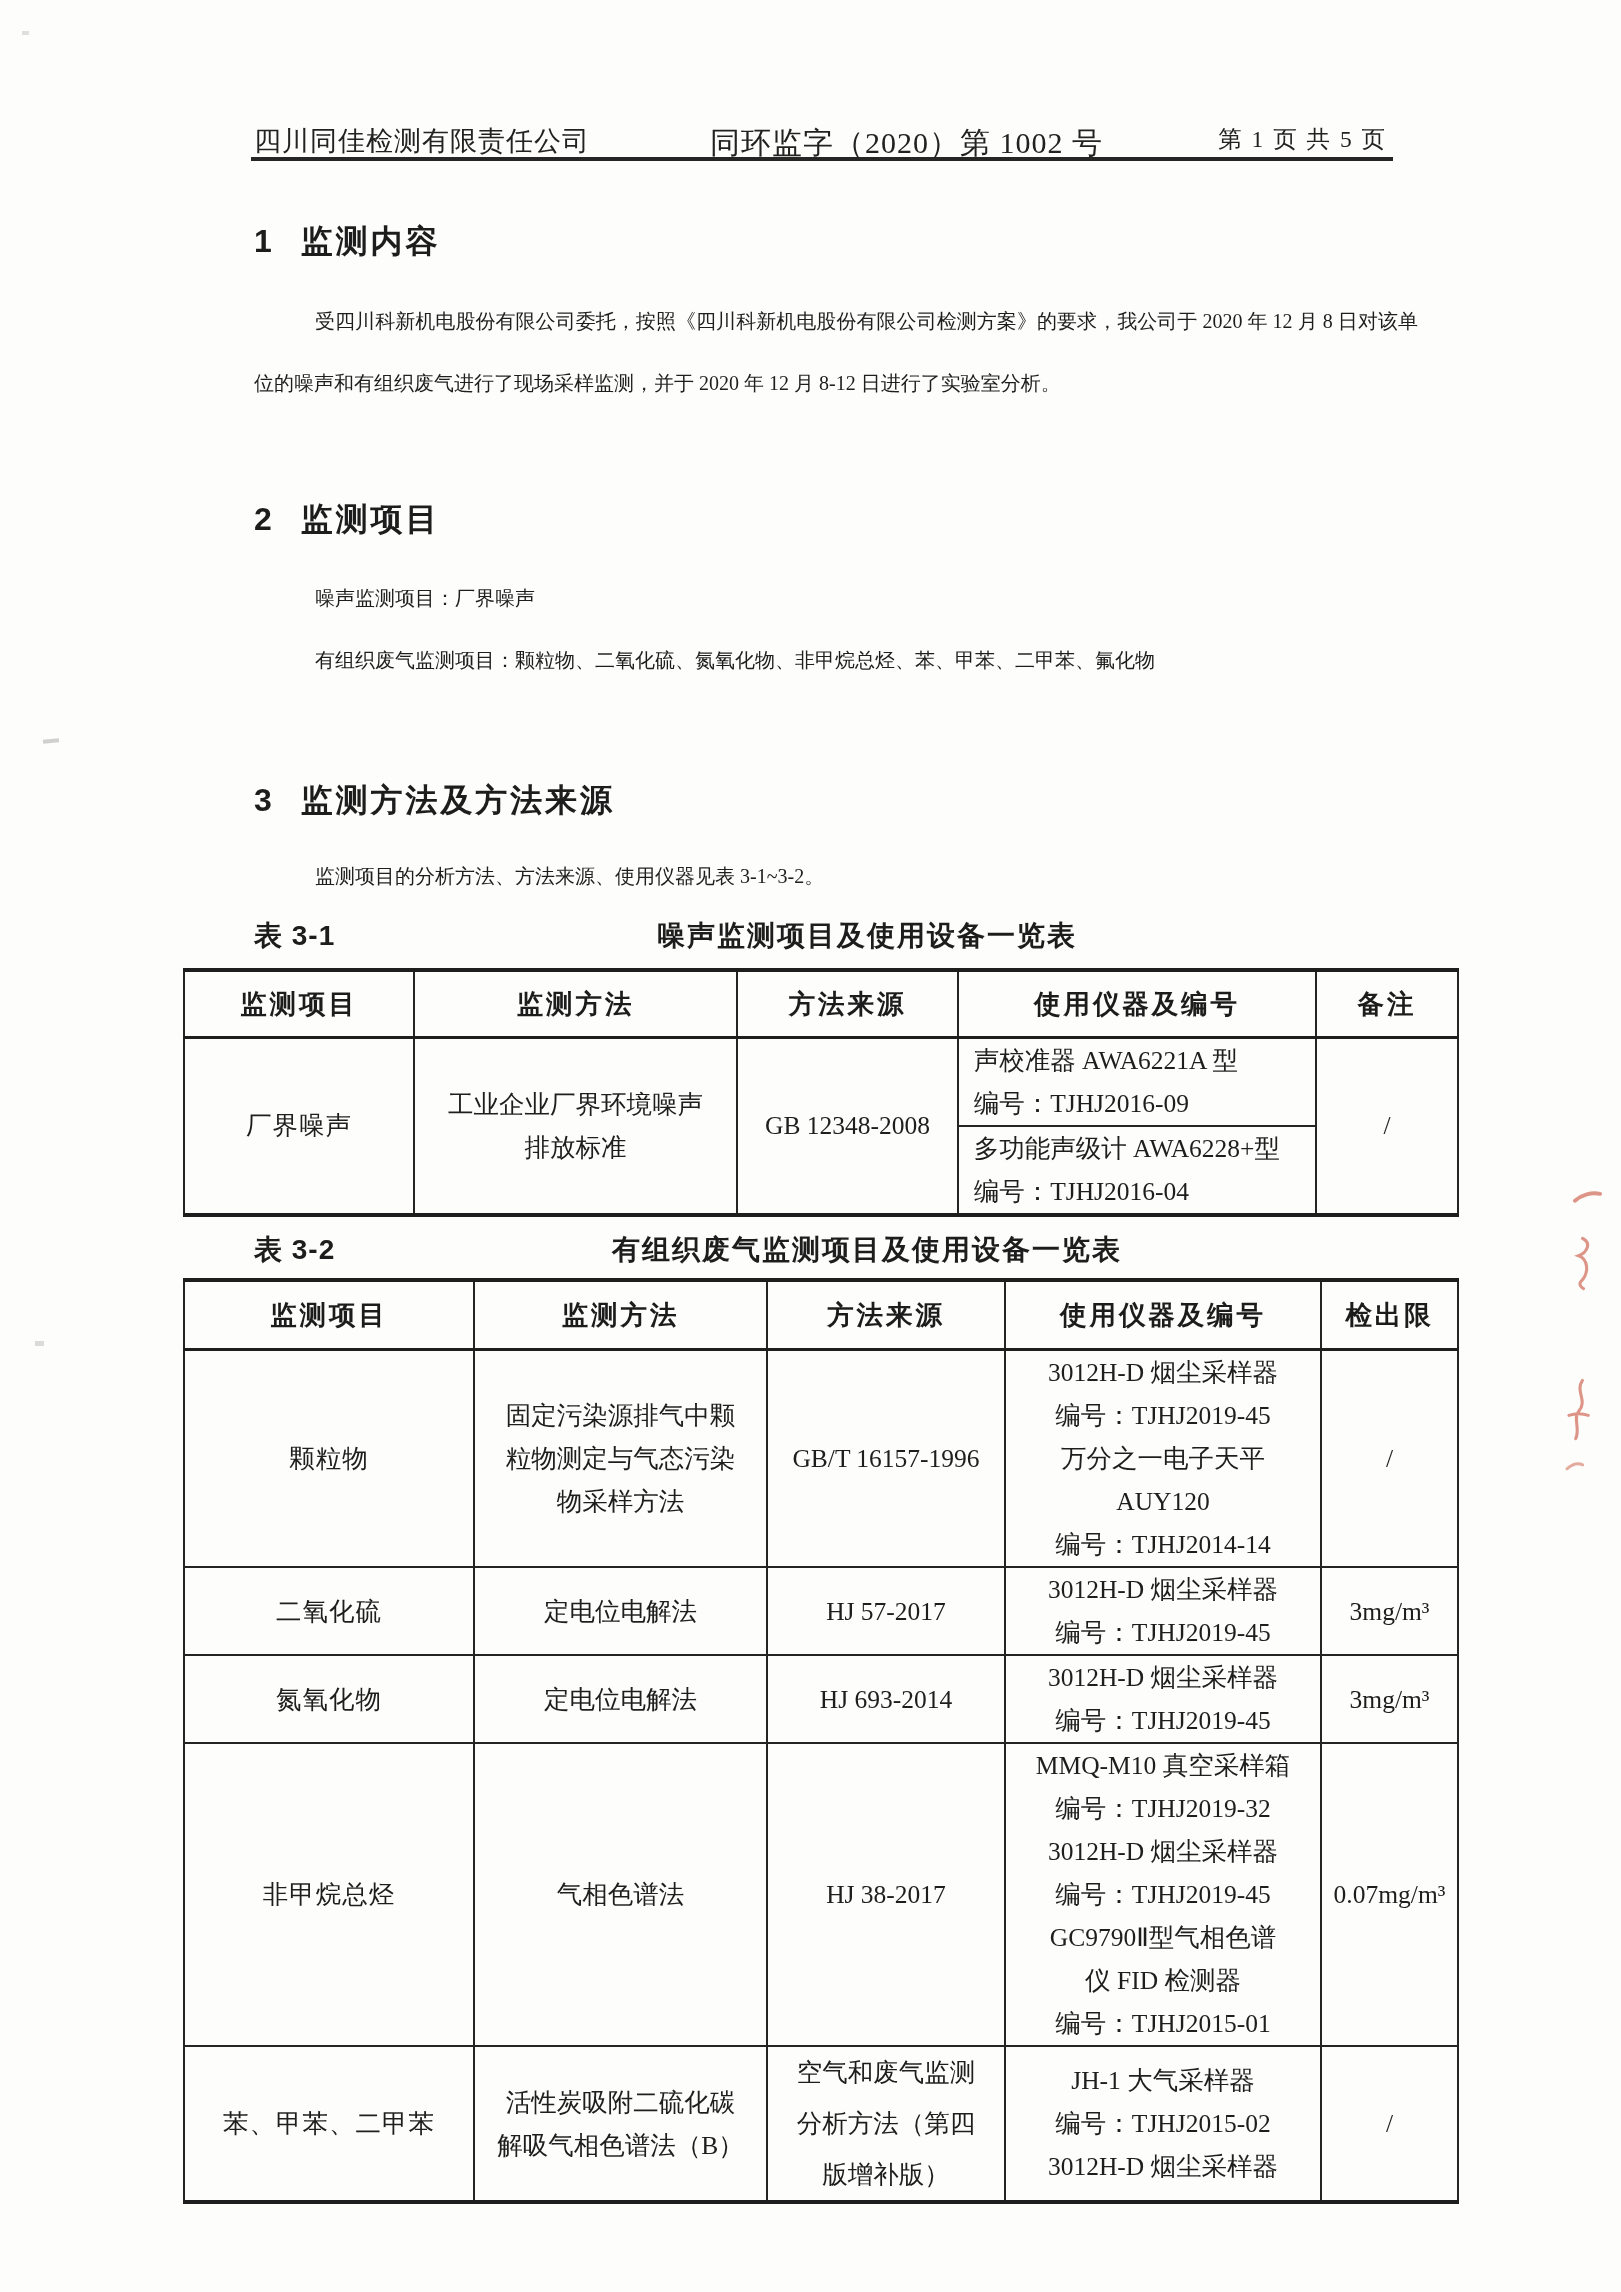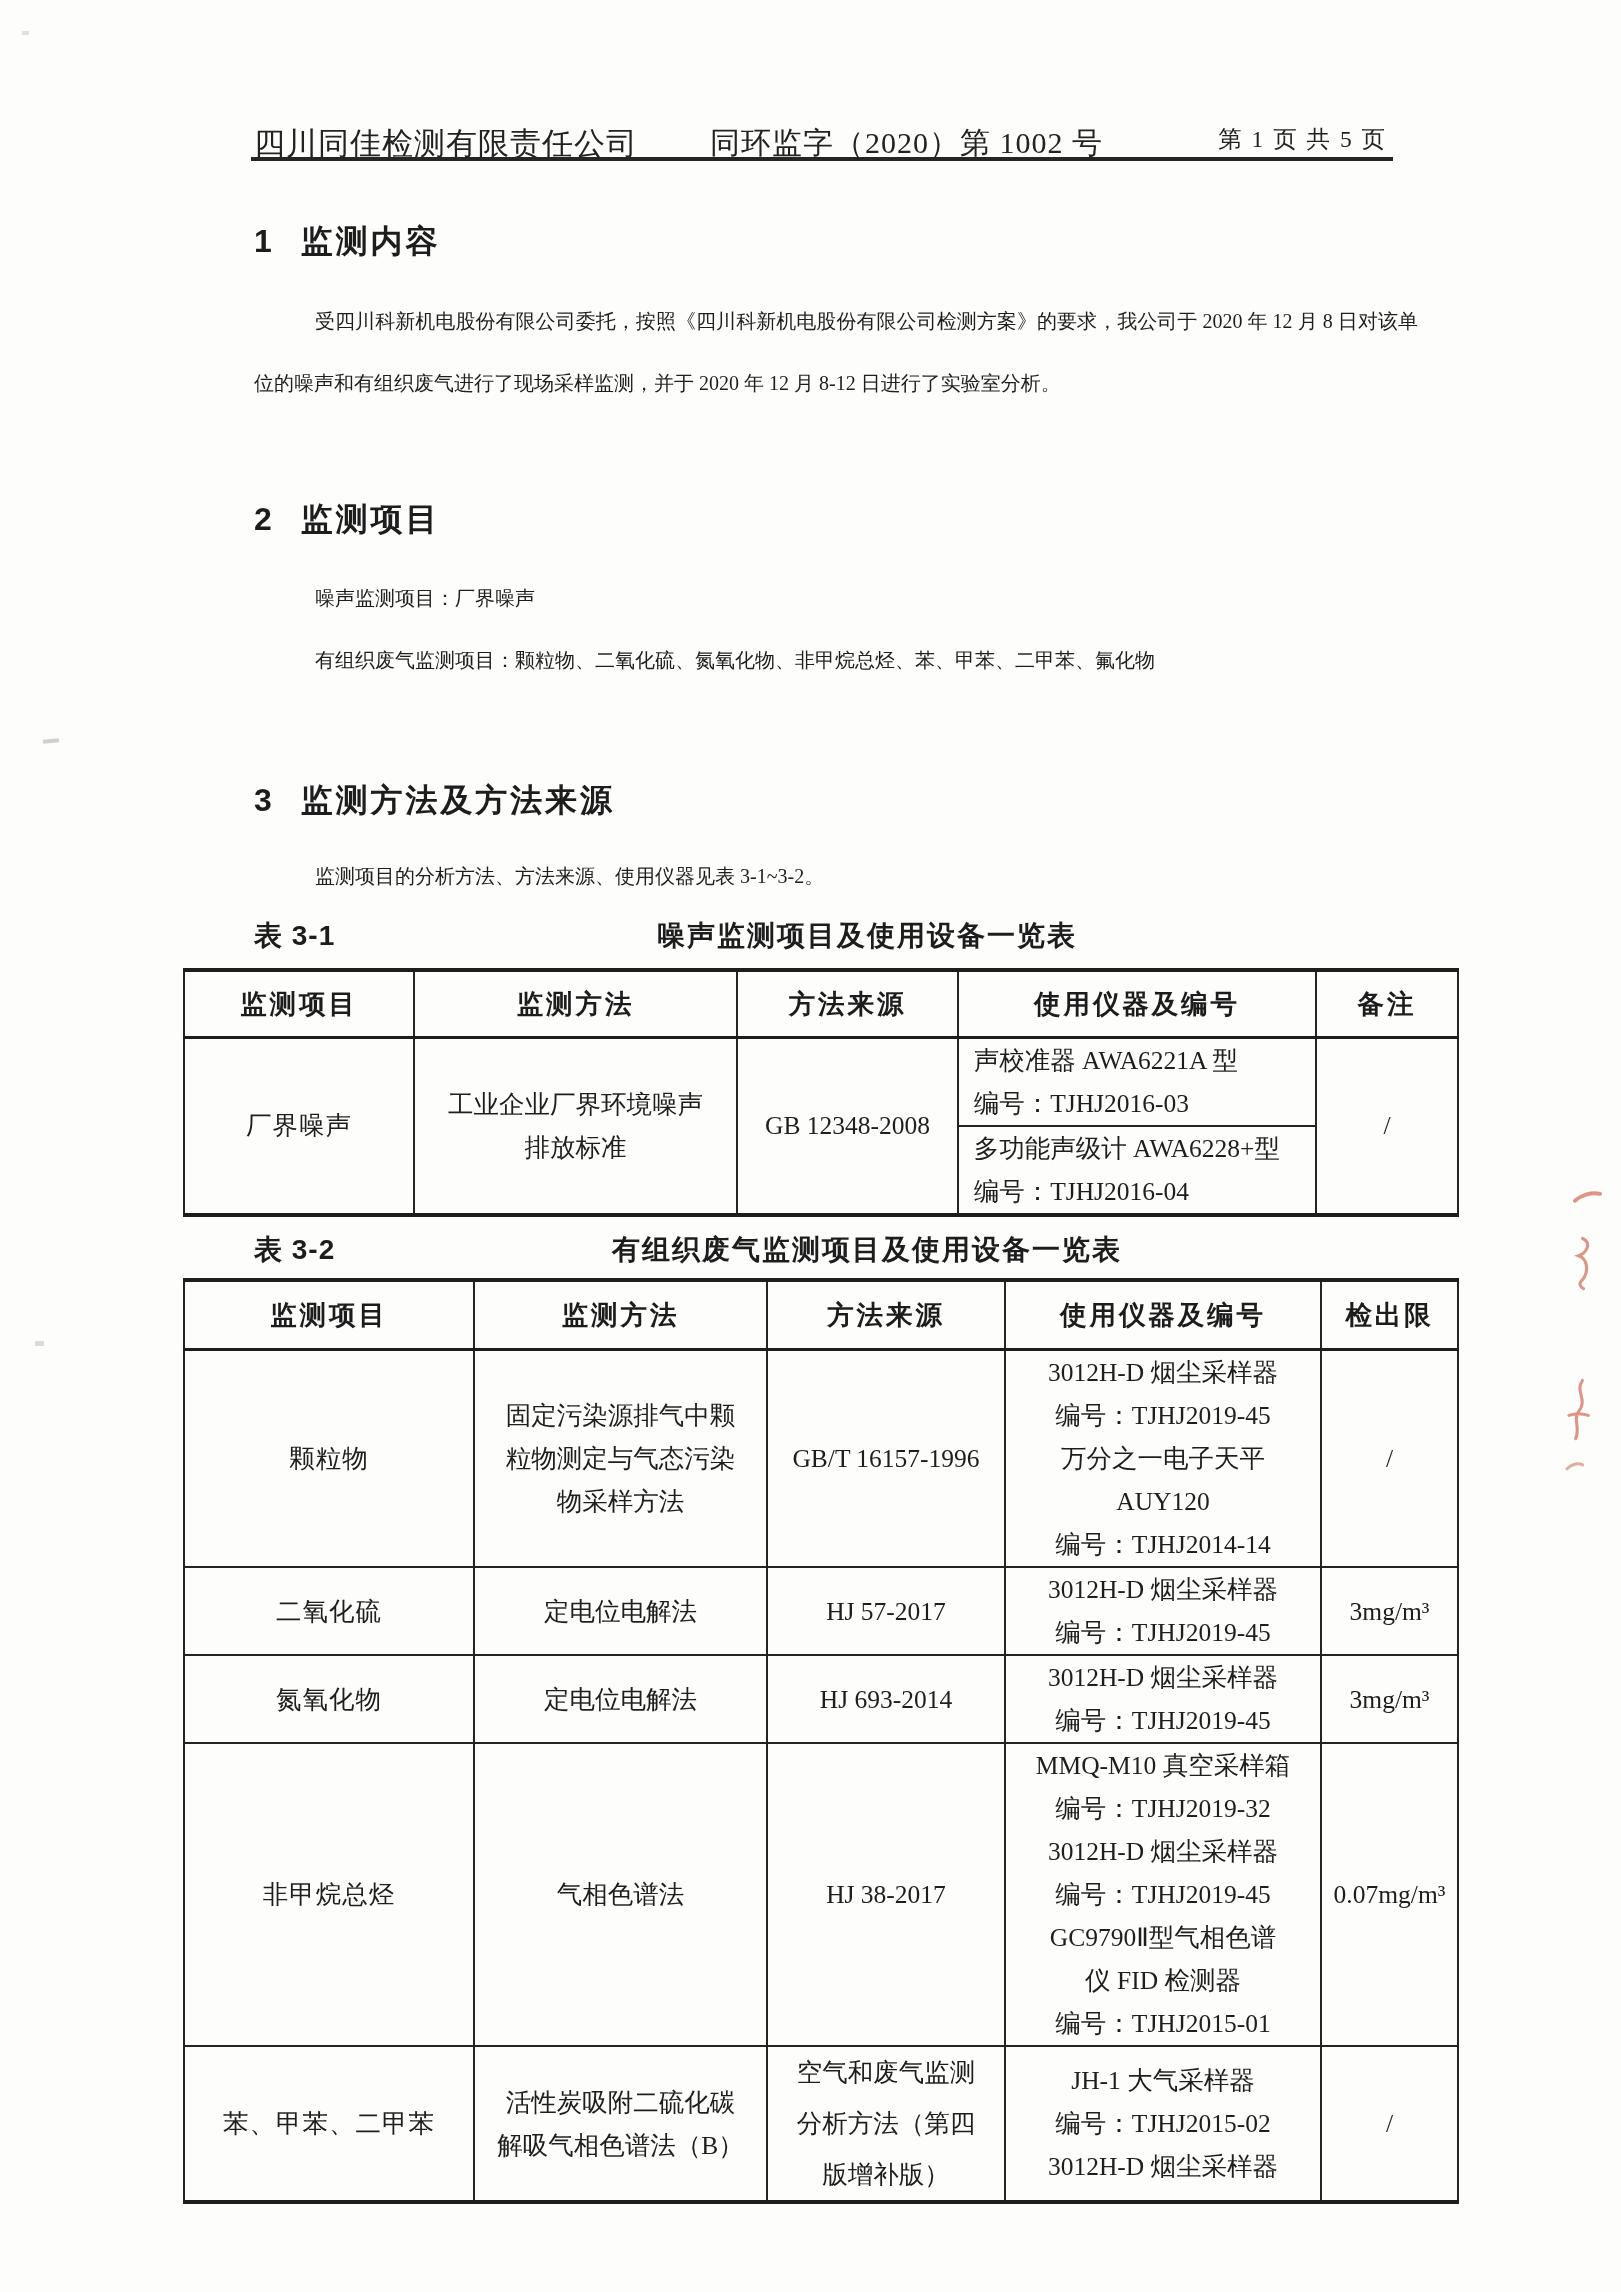--- a/index.html
+++ b/index.html
@@ -6,21 +6,21 @@
   body{background:#ffffff;}
   .page{
     position:relative;
     width:1621px;height:2293px;
     background:#fdfdfb;
     overflow:hidden;
     font-family:"Liberation Serif", serif;
     color:#222;
   }
   
-  .hdr-company{position:absolute;left:254px;top:123px;font-size:31px;letter-spacing:1px;}
+  .hdr-company{position:absolute;left:254px;top:123px;font-size:27px;letter-spacing:1px;}
   .hdr-docnum{position:absolute;left:710px;top:123px;font-size:30px;letter-spacing:1px;}
   .hdr-pageinfo{position:absolute;right:234px;top:123px;font-size:23.5px;letter-spacing:2px;text-align:right;}
   .hdr-rule{position:absolute;left:251px;top:157px;width:1142px;height:3.9px;background:#262626;}
   
   .sec-heading{
     position:absolute;left:254px;
     font-family:"Liberation Sans", sans-serif;
     font-weight:700;font-size:32px;color:#1d1d1d;
     display:flex;align-items:baseline;
   }
@@ -133,21 +133,21 @@
       <th>使用仪器及编号</th>
       <th>备注</th>
     </tr>
     <tr style="height:174px">
       <td class="cell-item">厂界噪声</td>
       <td class="cell-method method-31 pre">工业企业厂界环境噪声
 排放标准</td>
       <td class="cell-source">GB 12348-2008</td>
       <td class="cell-instr-split">
         <div class="instr-sub upper">声校准器 AWA6221A 型
-编号：TJHJ2016-03</div>
+编号：TJHJ2016-09</div>
         <div class="instr-sub">多功能声级计 AWA6228+型
 编号：TJHJ2016-04</div>
       </td>
       <td class="cell-remark">/</td>
     </tr>
   </tbody>
     </table>
 
   <div class="tbl-caption" style="top:1231px;">
     <span class="cap-label">表 3-2</span>

